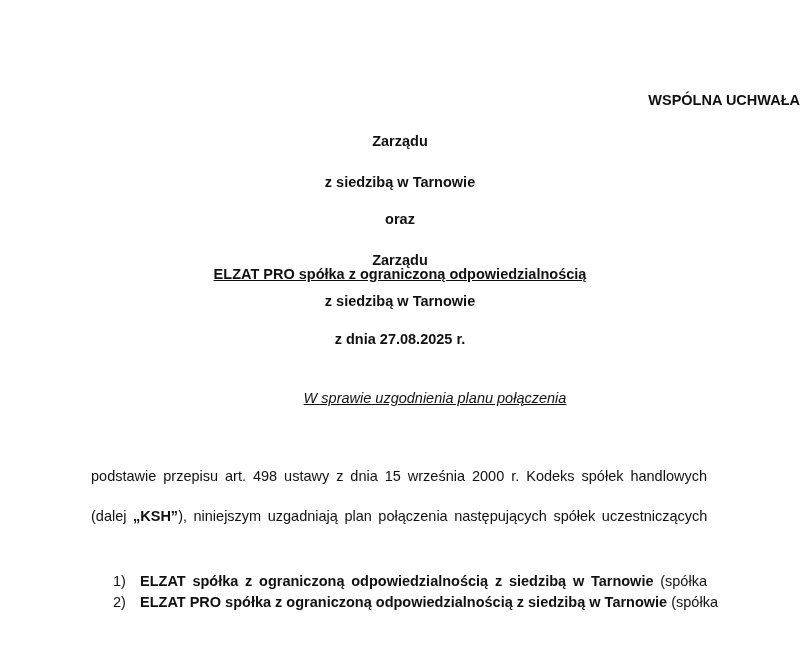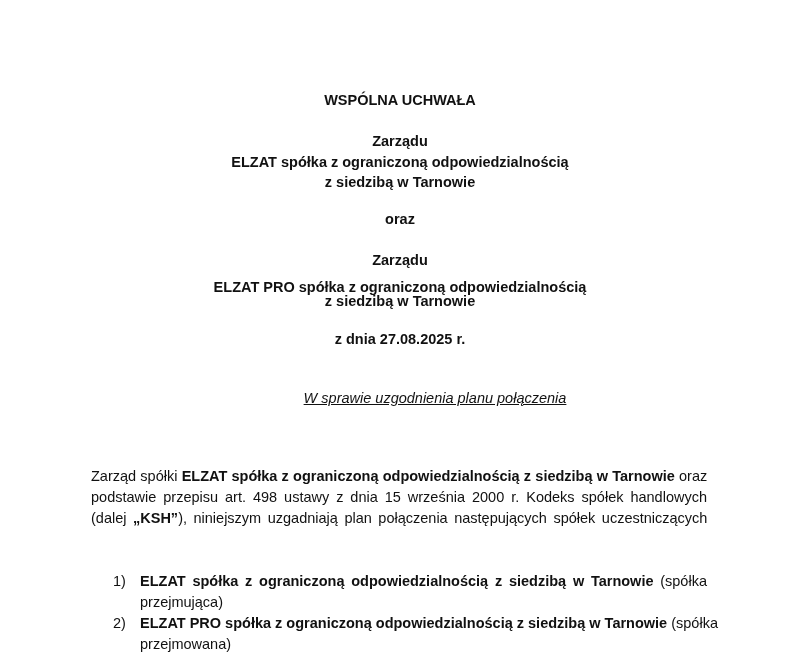--- a/index.html
+++ b/index.html
@@ -32,48 +32,44 @@
     .list-item .num { position: absolute; left: 0; top: 0; }
     .list-item .l1 { display: block; text-align: justify; text-align-last: justify; white-space: nowrap; }
     .list-item .l2 { display: block; }
     b { font-weight: bold; }
   </style>
 </head>
 <body>
 
 <div class="page">
 
-  <div class="center" style="top:90px;">WSPÓLNA UCHWAŁA</div>
+  <div class="center" style="top:90px;text-align:right;">WSPÓLNA UCHWAŁA</div>
 
   <div class="center" style="top:131px;">Zarządu</div>
-  <div class="center" style="top:152px;">ELZAT spółka z ograniczoną odpowiedzialnością</div>
   <div class="center" style="top:172px;">z siedzibą w Tarnowie</div>
 
   <div class="center" style="top:209px;">oraz</div>
 
   <div class="center" style="top:250px;">Zarządu</div>
-  <div class="center" style="top:277px;">ELZAT PRO spółka z ograniczoną odpowiedzialnością</div>
+  <div class="center" style="top:264px;text-decoration:underline;">ELZAT PRO spółka z ograniczoną odpowiedzialnością</div>
   <div class="center" style="top:291px;">z siedzibą w Tarnowie</div>
 
   <div class="center" style="top:329px;">z dnia 27.08.2025 r.</div>
 
   <div class="subject" style="top:388px;padding-left:35px;">W sprawie uzgodnienia planu połączenia</div>
 
   <div class="body-para" style="top:466px;">
-    <span class="line" style="display: block; word-spacing: 0.181818px;"><span>Zarząd spółki </span><b>ELZAT spółka z ograniczoną odpowiedzialnością z siedzibą w Tarnowie</b><span> oraz</span></span>
     <span class="line" style="display: block; word-spacing: 2.92308px;">podstawie przepisu art. 498 ustawy z dnia 15 września 2000 r. Kodeks spółek handlowych</span>
-    <span class="line" style="display: block; word-spacing: 2.5px;"><span>(dalej </span><b>„KSH”</b><span>), niniejszym uzgadniają plan połączenia następujących spółek uczestniczących</span></span>
+    <span class="line" style="display: block; word-spacing: 2.5px; margin-top: 19px;"><span>(dalej </span><b>„KSH”</b><span>), niniejszym uzgadniają plan połączenia następujących spółek uczestniczących</span></span>
   </div>
 
   <div class="list" style="top:571px;">
     <div class="list-item">
       <span class="num">1)</span>
       <span class="l1" style="display: block; word-spacing: 2.66667px;"><b>ELZAT spółka z ograniczoną odpowiedzialnością z siedzibą w Tarnowie</b><span> (spółka</span></span>
-      <span class="l2">przejmująca)</span>
     </div>
     <div class="list-item">
       <span class="num">2)</span>
       <span class="l1" style="display: block;"><b>ELZAT PRO spółka z ograniczoną odpowiedzialnością z siedzibą w Tarnowie</b><span> (spółka</span></span>
-      <span class="l2">przejmowana)</span>
     </div>
   </div>
 
 </div>
 
 </body></html>

